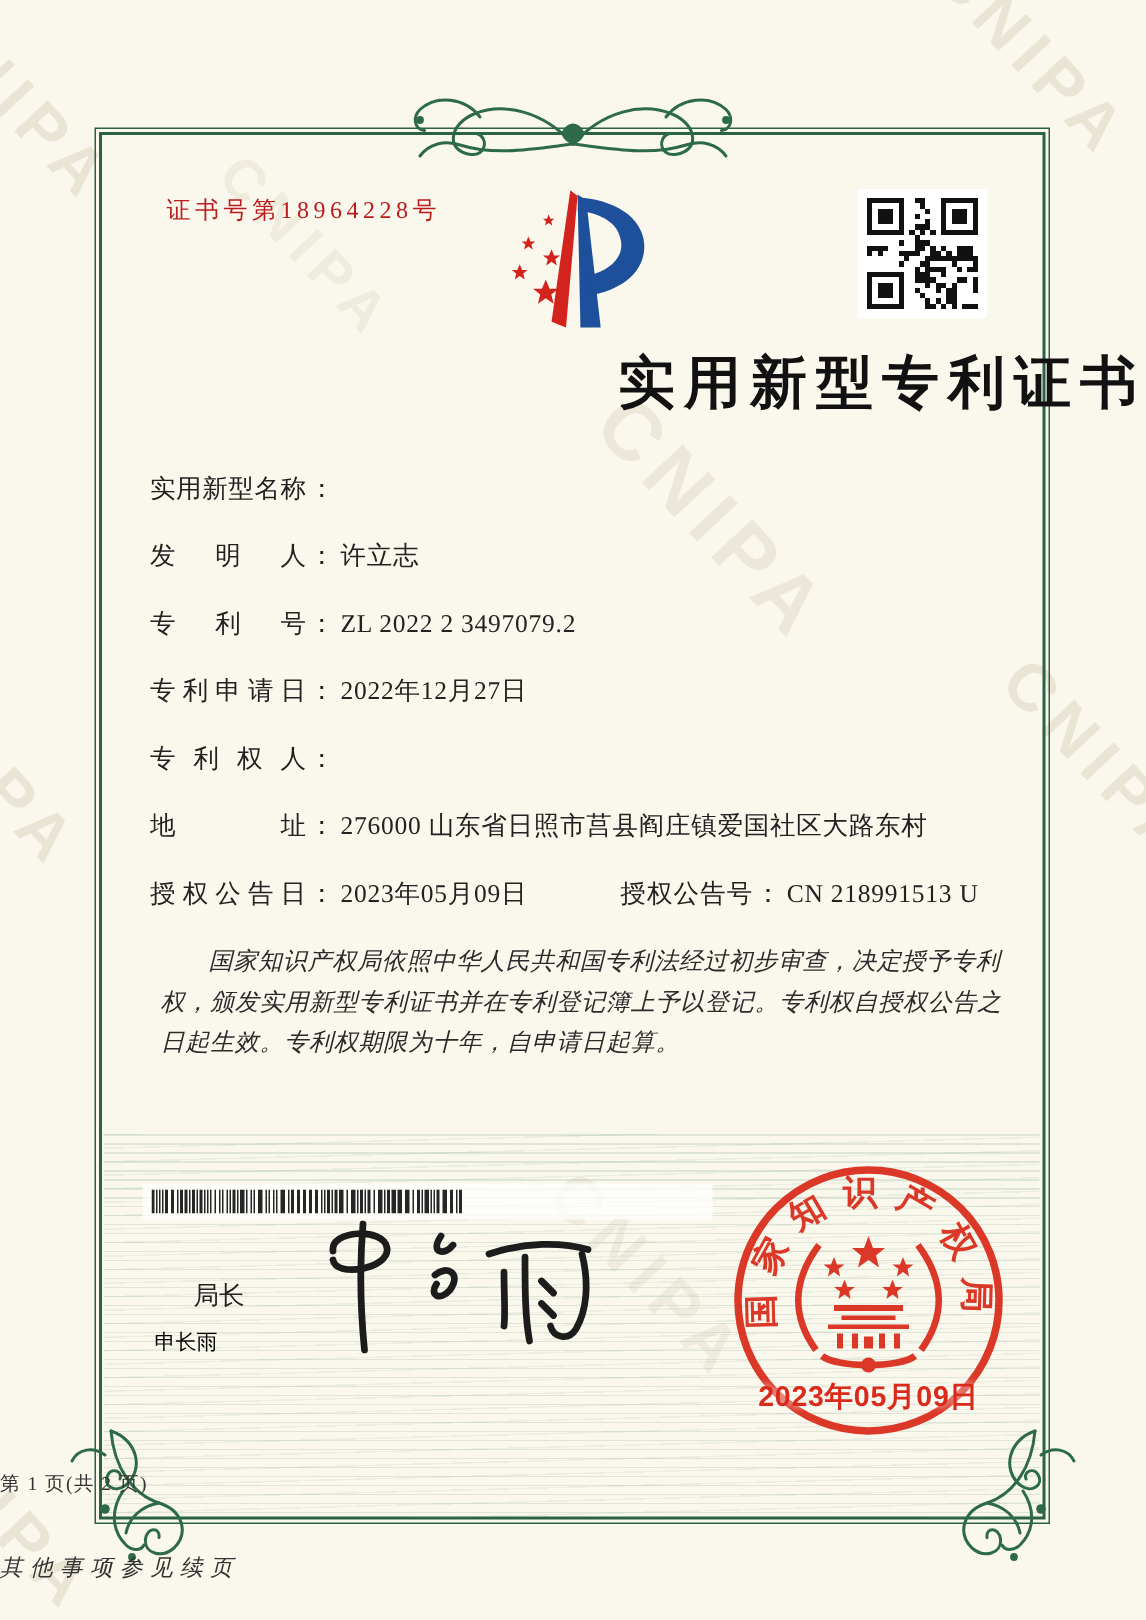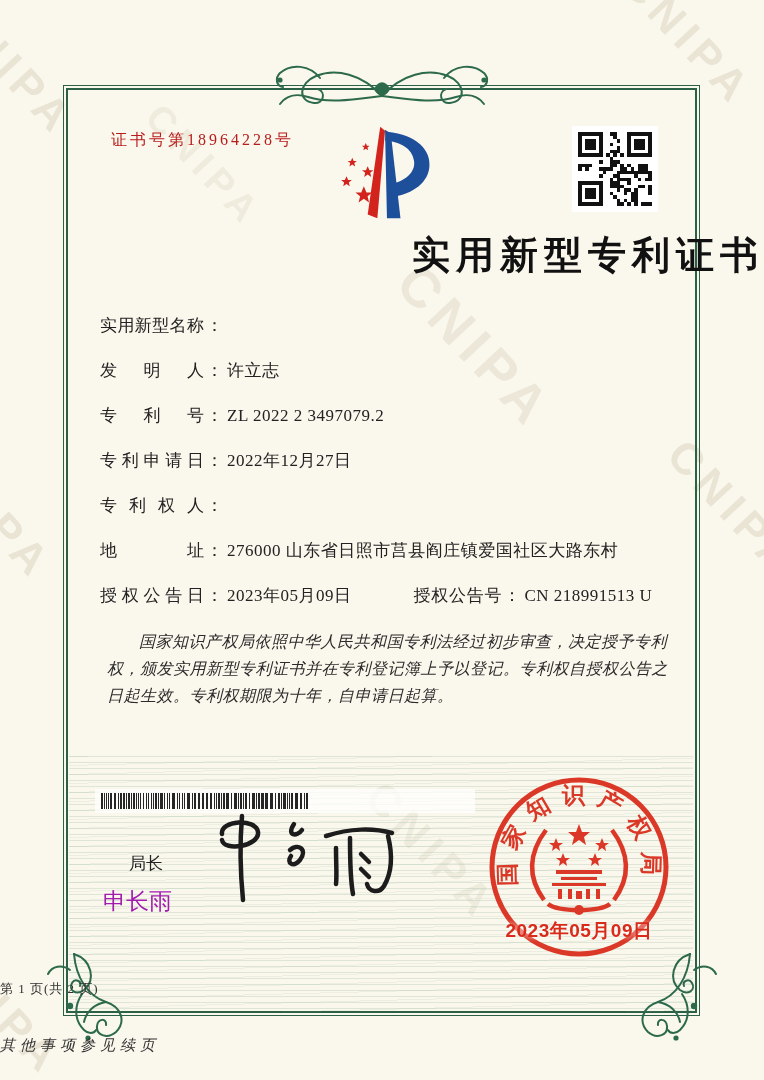--- a/index.html
+++ b/index.html
@@ -77,21 +77,21 @@
   .paragraphs p{margin:12px;text-indent:2em;letter-spacing:0.5px;}
 
   .barcode-strip{
     position:absolute;left:95px;top:789px;width:380px;height:24px;
     background:rgba(255,255,255,0.75);
   }
   .barcode{position:absolute;left:6px;top:4px;}
 
   .sig-role{position:absolute;left:103px;top:852px;font-size:17px;color:#222;
     font-family:"Liberation Sans","DejaVu Sans",sans-serif;margin-left:26px;}
-  .sig-name{position:absolute;left:103px;top:886px;font-size:23px;color:#a21caf;
+  .sig-name{position:absolute;left:103px;top:886px;font-size:14px;color:#000000;
     font-family:"Liberation Sans","DejaVu Sans",sans-serif;}
   .sig-hand{position:absolute;left:198px;top:806px;width:212px;height:104px;}
 
   .seal{position:absolute;left:486px;top:774px;width:186px;height:186px;}
   .seal-date{
     position:absolute;left:486px;top:918px;width:186px;
     text-align:center;font-size:19px;font-weight:bold;color:#d92a1a;
     font-family:"Liberation Sans","DejaVu Sans",sans-serif;
     text-shadow:0 0 5px rgba(255,255,255,0.9);
     letter-spacing:0.5px;

